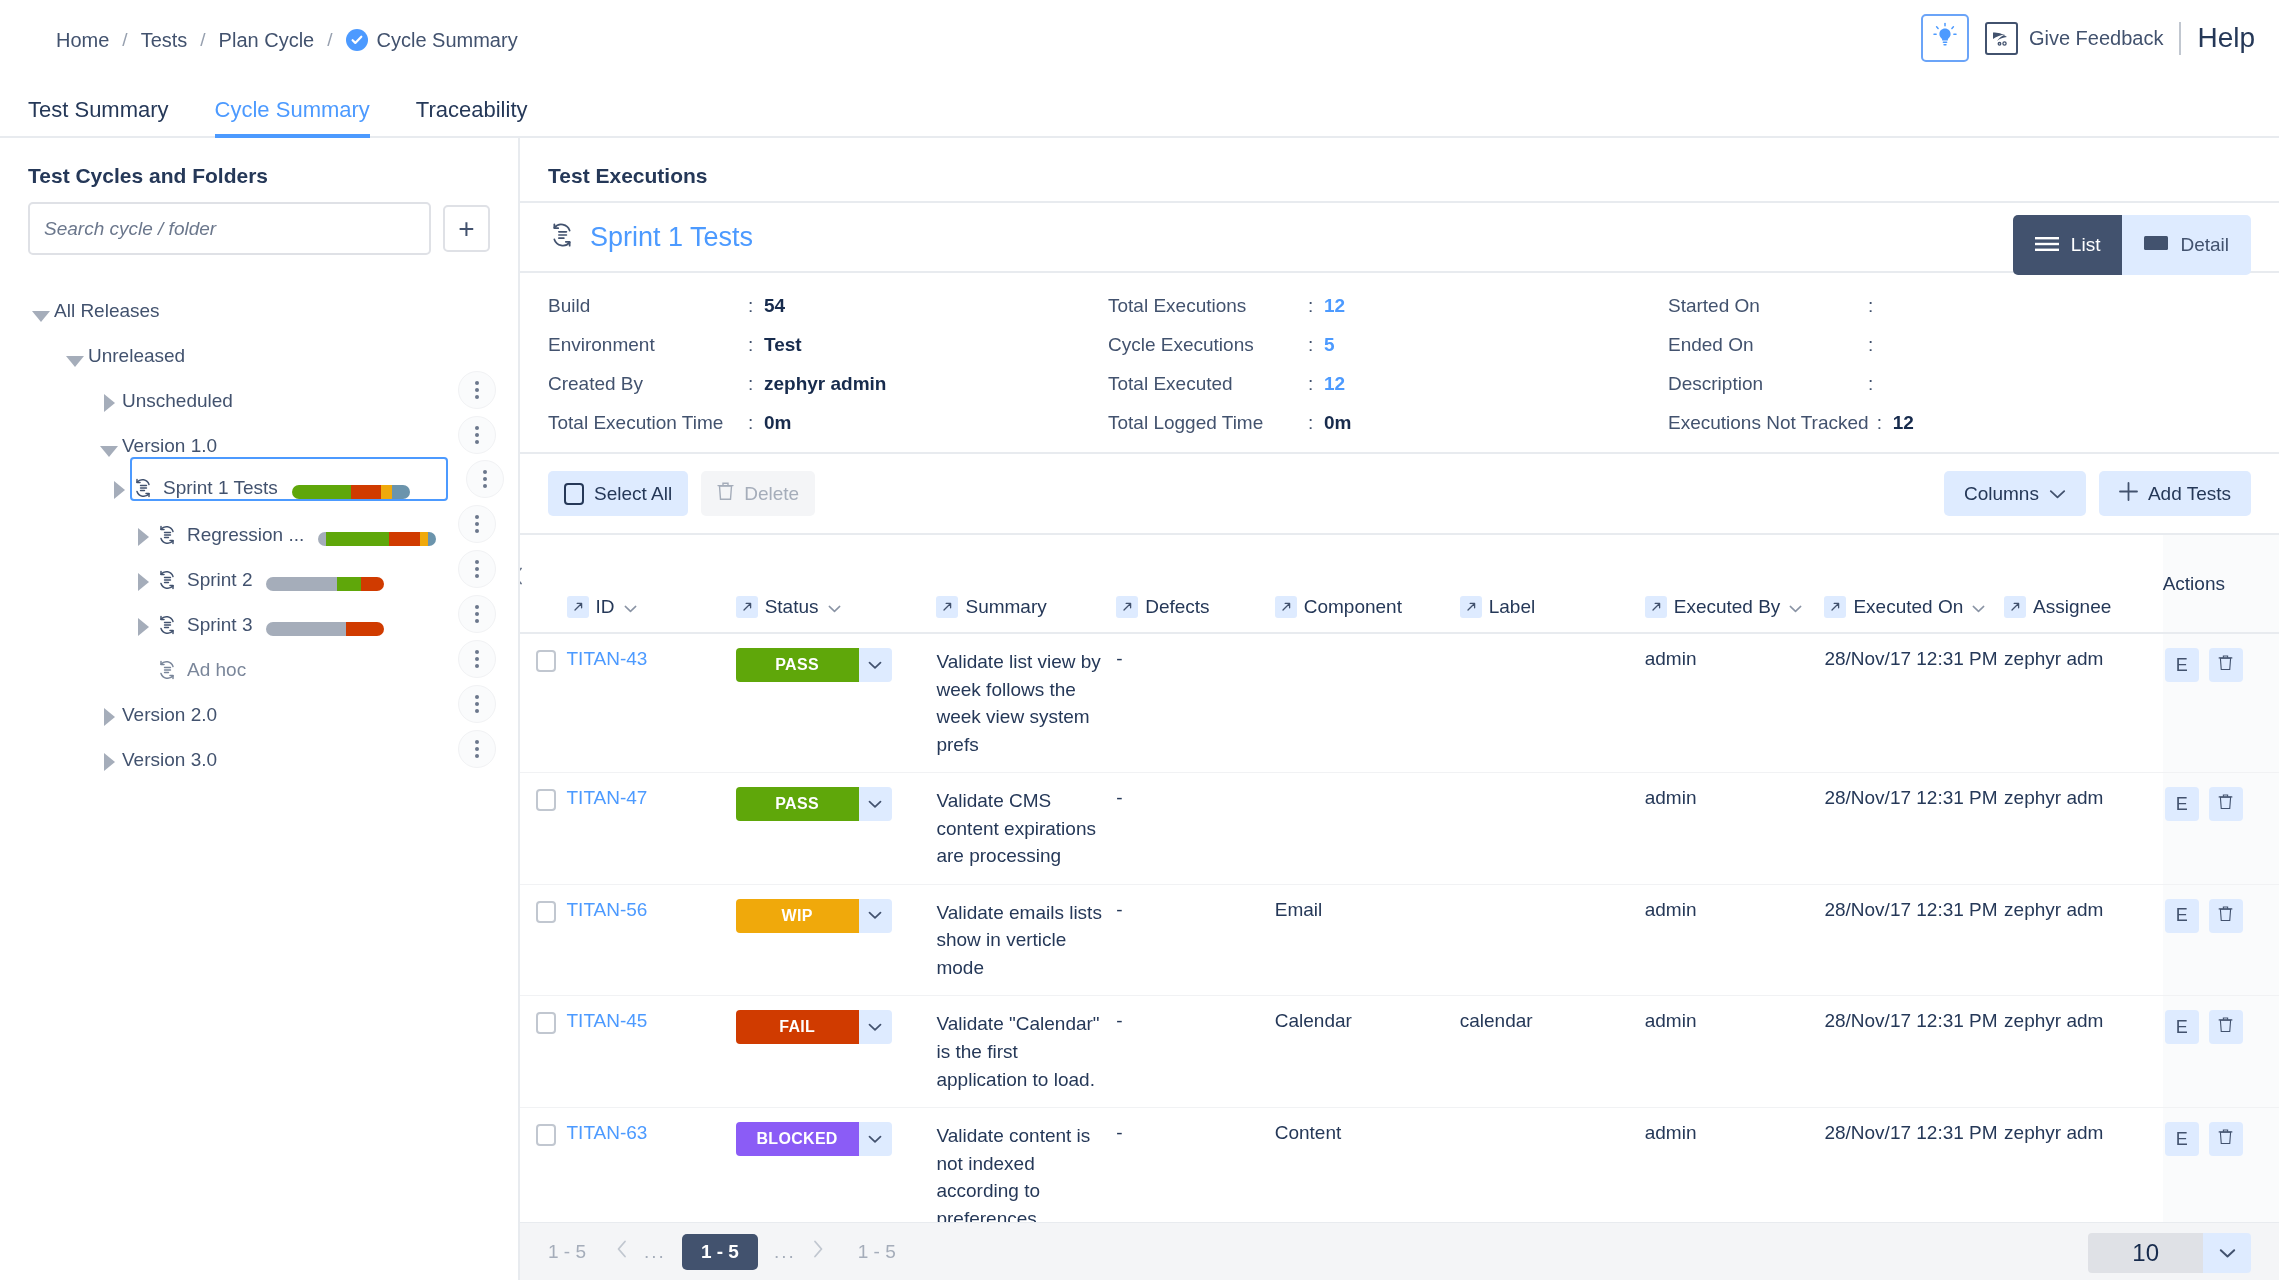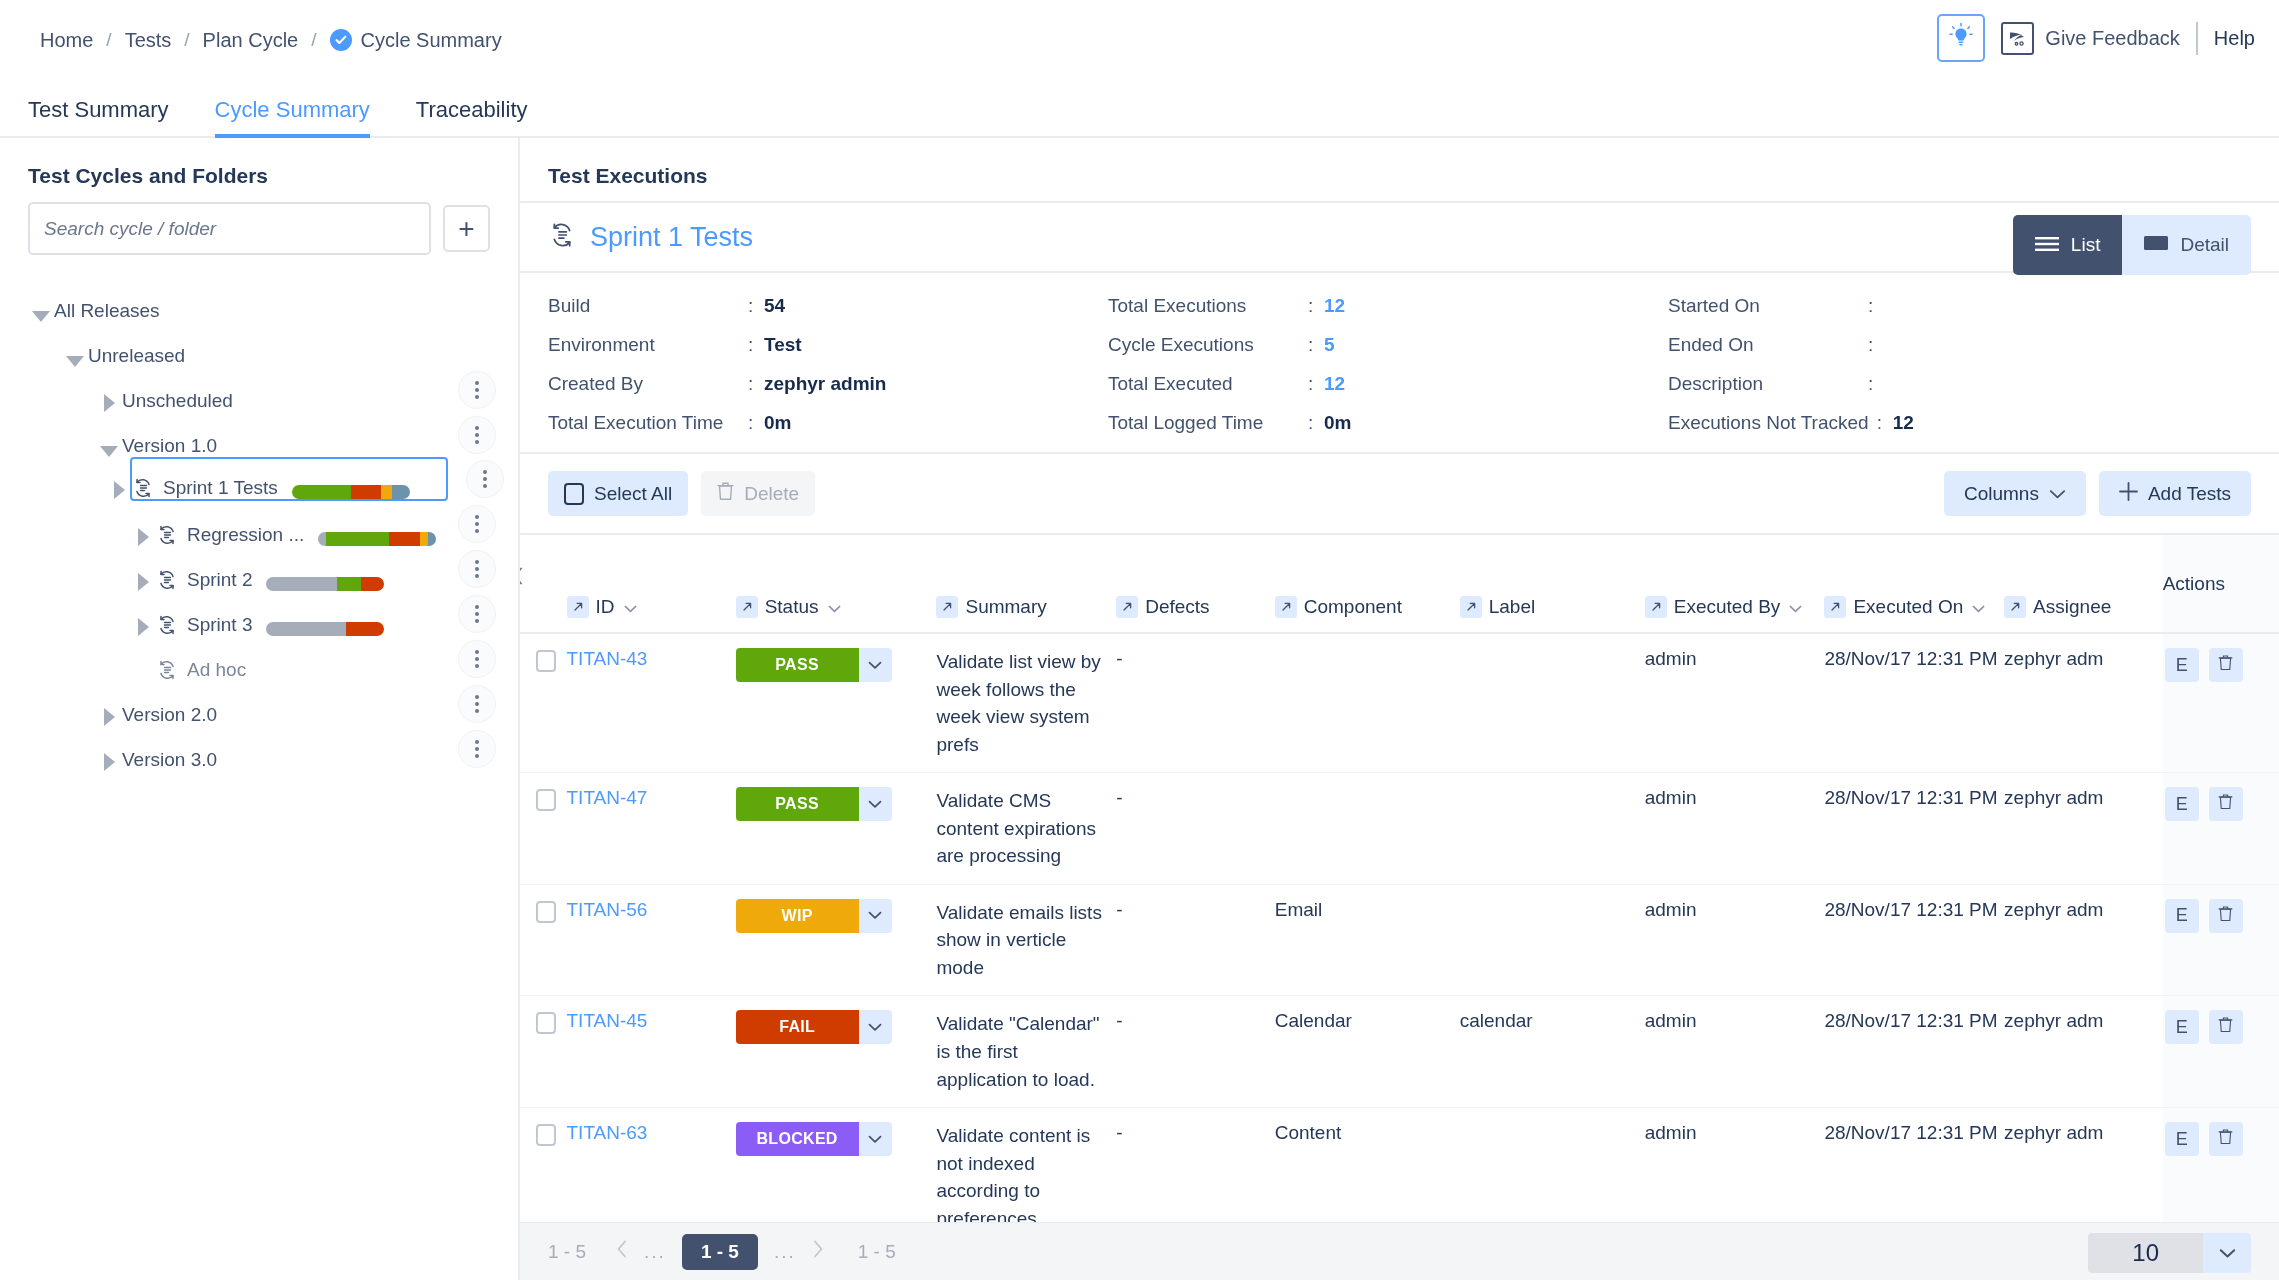--- a/index.html
+++ b/index.html
@@ -9,21 +9,21 @@
     background: #ffffff;
     font-family: "Liberation Sans", sans-serif;
     color: #253858;
     overflow: hidden;
   }
   .app { width:2279px; height:1280px; position:relative; }
 
   
   .topbar {
     height: 80px; display:flex; align-items:center;
-    padding: 0 28px 0 40px; position:relative;
+    padding: 0 28px 0 40px; position:relative;margin-left:16px;
   }
   .crumbs { display:flex; align-items:center; font-size:20px; color:#42526E; }
   .crumbs a { color:#42526E; text-decoration:none; }
   .crumb-sep { color:#97A0AF; margin:0 13px; font-size:19px; }
   .check-icon {
     width:22px; height:22px; border-radius:50%;
     background:#4C9AFF; display:inline-flex; align-items:center;
     justify-content:center; margin-right:9px; flex:none;
   }
   .check-icon svg { display:block; }
@@ -35,21 +35,21 @@
     background:#fff; display:flex; align-items:center; justify-content:center;
     cursor:pointer;
   }
   .feedback { display:flex; align-items:center; gap:11px; cursor:pointer; }
   .feedback-ico {
     width:33px; height:33px; border:2px solid #42526E; border-radius:3px;
     display:flex; align-items:center; justify-content:center; flex:none;
   }
   .feedback-txt { font-size:20px; color:#42526E; }
   .vdiv { width:2px; height:33px; background:#C1C7D0; }
-  .help-txt { font-size:20px; color:#253858; cursor:pointer; }
+  .help-txt { font-size:28px; color:#253858; cursor:pointer; }
 
   
   .tabs {
     display:flex; align-items:flex-end; gap:46px;
     padding: 0 28px; height:58px; border-bottom:2px solid #E8EBEF;
   }
   .tab {
     font-size:22px; color:#253858; padding-bottom:11px;
     border-bottom:4px solid transparent; cursor:pointer;
     position:relative; top:2px;

